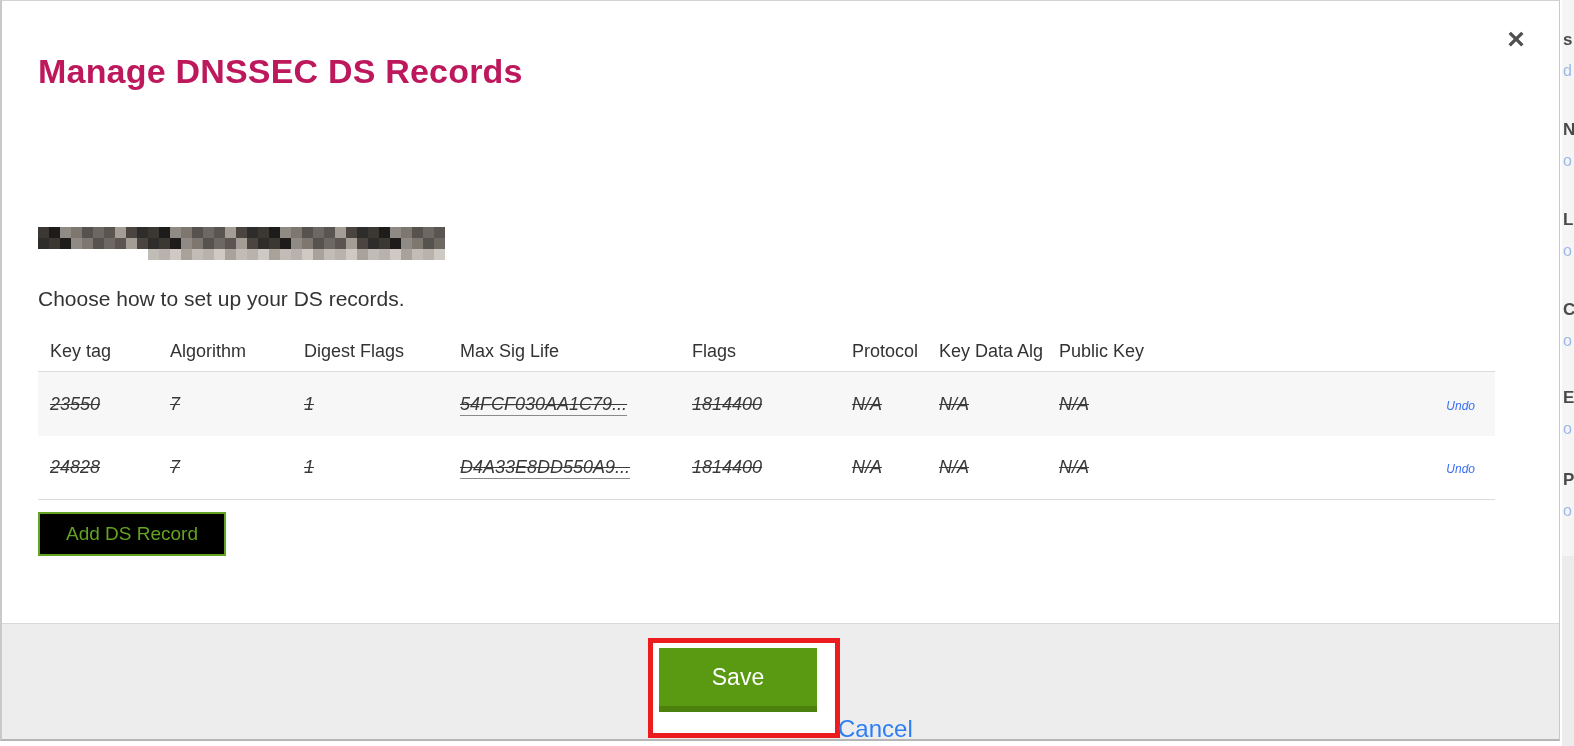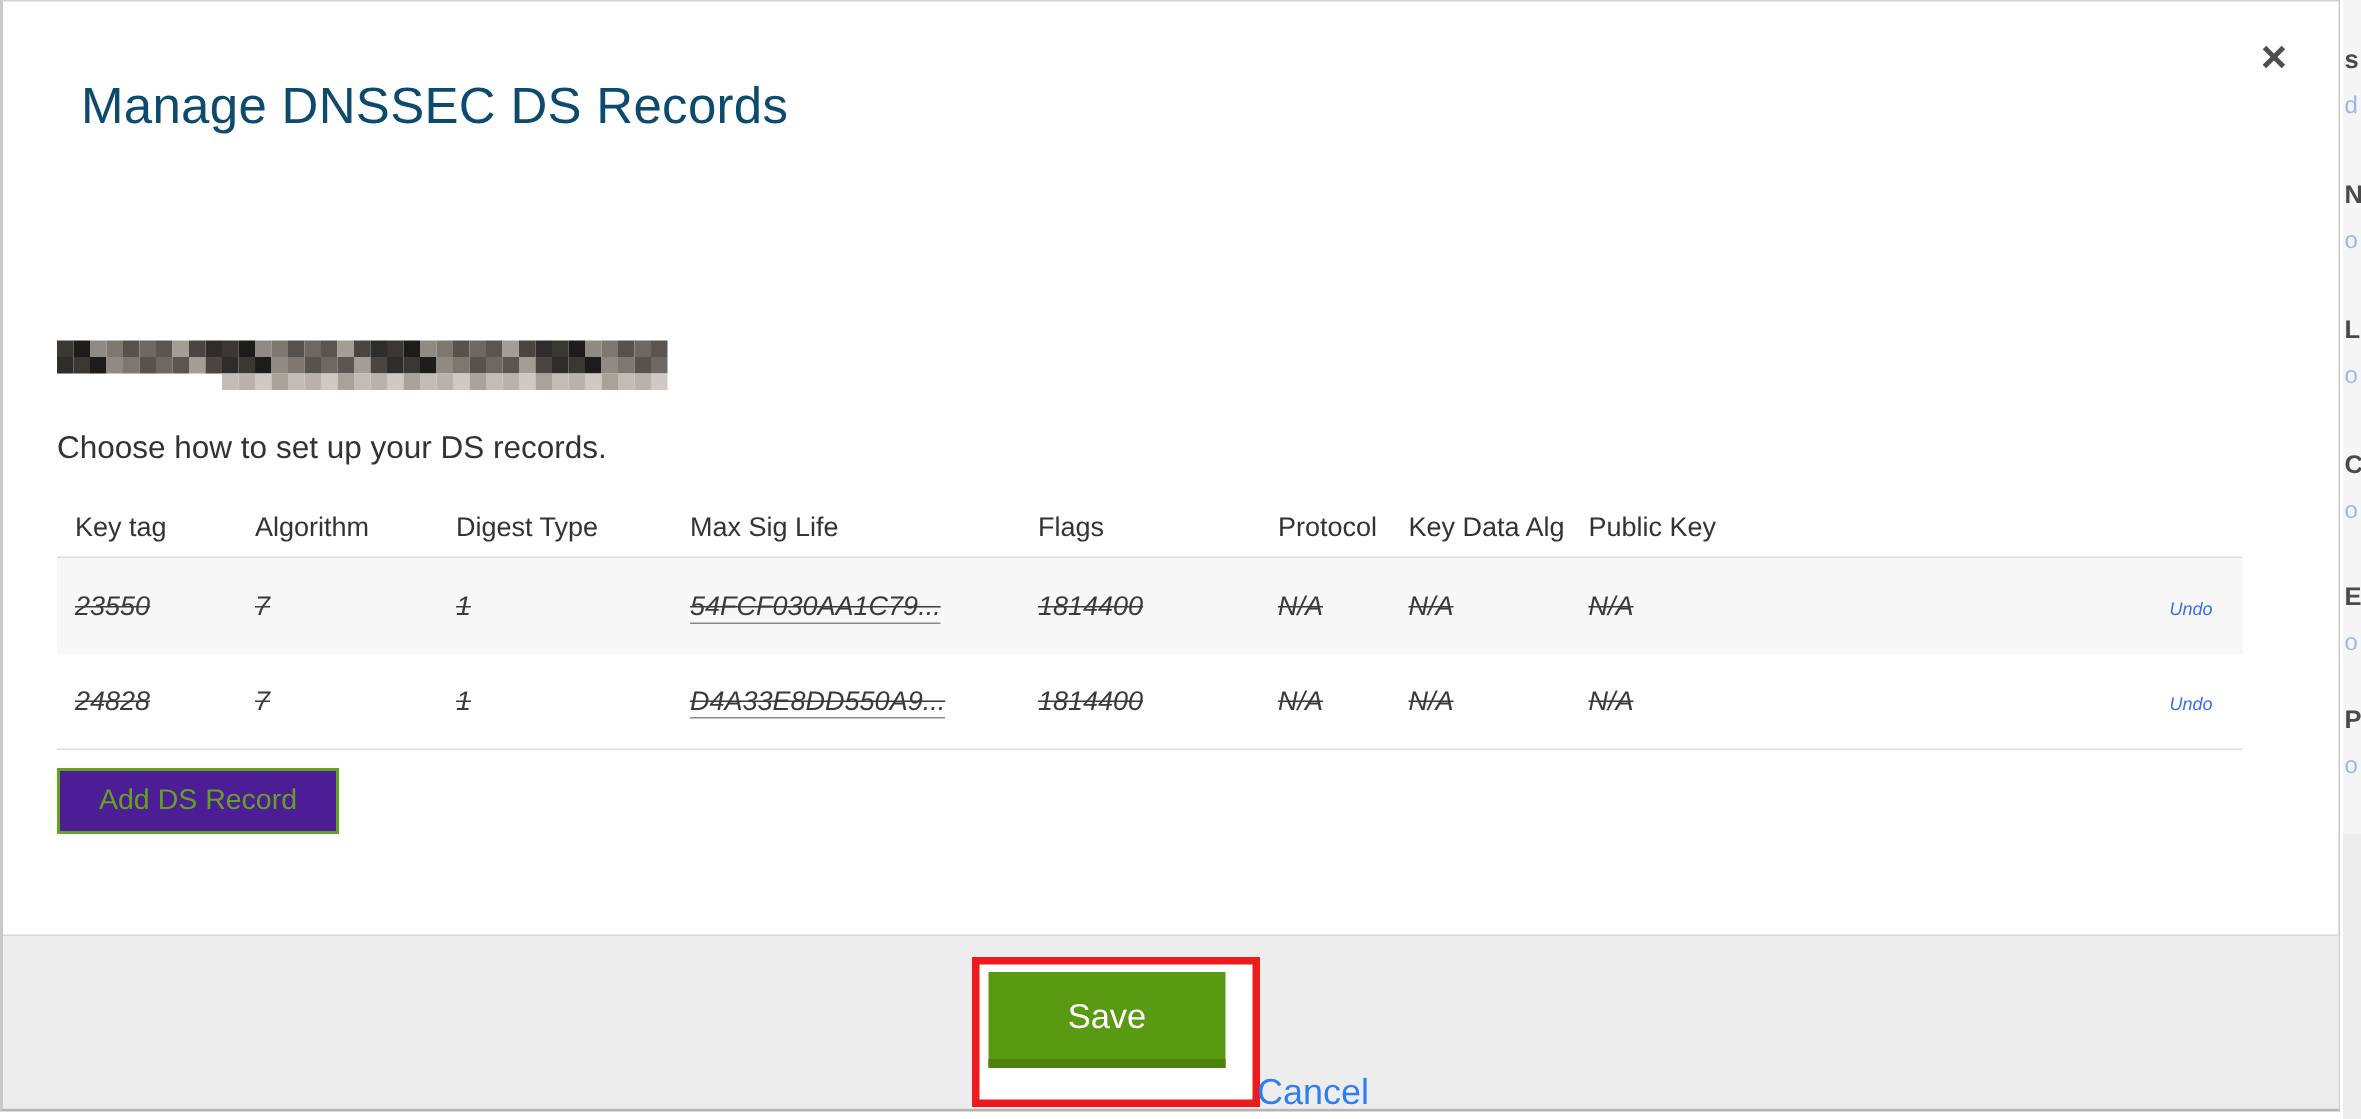--- a/index.html
+++ b/index.html
@@ -1,22 +1,22 @@
 <!DOCTYPE html>
 <html><head>
 <meta charset="utf-8">
 <style>
   html,body{margin:0;padding:0;background:#fff;}
   body{width:1574px;height:746px;position:relative;overflow:hidden;
        font-family:"Liberation Sans",sans-serif;color:#333;}
   .modal{position:absolute;left:0;top:0;width:1560px;height:741px;
          background:#fff;border-left:2px solid #c9c9c9;border-top:1px solid #d2d2d2;
          border-right:1px solid #c9c9c9;border-bottom:2px solid #b5b5b5;box-sizing:border-box;}
-  .modal-title{position:absolute;left:52px;top:28px;font-size:34px;font-weight:400;
-               color:#0c4a6e;letter-spacing:.2px;}
+  .modal-title{position:absolute;left:36px;top:28px;font-size:34px;font-weight:700;
+               color:#be185d;letter-spacing:.2px;}
   .close-btn{position:absolute;left:1496px;top:20px;width:36px;height:36px;border:none;
              background:transparent;font-size:30px;font-weight:600;color:#4f4f4f;
              cursor:pointer;line-height:36px;text-align:center;padding:0;}
   
   .mosaic{position:absolute;left:36px;top:226px;width:408px;height:36px;}
   .mosaic i{position:absolute;width:11px;height:11px;}
   .subtitle{position:absolute;left:36px;top:286px;font-size:21px;color:#333;}
   
   .ds-table{position:absolute;left:36px;top:330px;width:1457px;font-size:18px;}
   .tr{display:grid;grid-template-columns:120px 134px 156px 232px 160px 87px 120px 163px 150px 1fr;
@@ -24,21 +24,21 @@
   .thead{height:41px;border-bottom:1px solid #dcdcdc;color:#333;}
   .thead .th{font-weight:400;}
   .row{height:64px;color:#3a3a3a;font-style:italic;}
   .row-deleted .cell{text-decoration:line-through;}
   .row:nth-of-type(2){background:#f7f7f8;}
   .row:nth-of-type(3){background:#fff;border-bottom:1px solid #dcdcdc;}
   .digest-inner{border-bottom:1px solid #8a8a8a;padding-bottom:1px;}
   .undo-cell{text-align:right;}
   .undo-link{color:#3a6ff0;text-decoration:none;font-size:12px;cursor:pointer;}
   
-  .add-btn{position:absolute;left:36px;top:511px;height:44px;padding:0 26px;background:#4c1d95;
+  .add-btn{position:absolute;left:36px;top:511px;height:44px;padding:0 26px;background:#000000;
            border:2px solid #63a321;color:#63a321;font-size:19px;cursor:pointer;
            font-family:"Liberation Sans",sans-serif;}
   
   .footer{position:absolute;left:0;bottom:0;width:100%;height:116px;background:#ededee;
           border-top:1px solid #d9d9d9;box-sizing:border-box;}
   .red-box{position:absolute;left:646px;top:637px;width:170px;height:80px;
            border:5px solid #ec1b1e;background:#fff;padding:5px 6px;}
   .save-btn{width:158px;height:64px;background:#599a12;border:none;
             border-bottom:6px solid #4b810c;color:#fff;font-size:23px;cursor:pointer;
             font-family:"Liberation Sans",sans-serif;}
@@ -164,21 +164,21 @@
       <i style="background: rgb(185, 178, 172); left: 385px; top: 22px;"></i>
       <i style="background: rgb(207, 201, 195); left: 396px; top: 22px;"></i>
     </div>
 
   <div class="subtitle">Choose how to set up your DS records.</div>
 
   <div class="ds-table">
     <div class="tr thead">
       <div class="th">Key tag</div>
       <div class="th">Algorithm</div>
-      <div class="th">Digest Type</div>
+      <div class="th">Digest Flags</div>
       <div class="th">Max Sig Life</div>
       <div class="th">Flags</div>
       <div class="th">Protocol</div>
       <div class="th">Key Data Alg</div>
       <div class="th">Public Key</div>
       <div class="th"></div>
     </div>
 
     <div class="tr row row-deleted">
       <div class="cell">23550</div>

